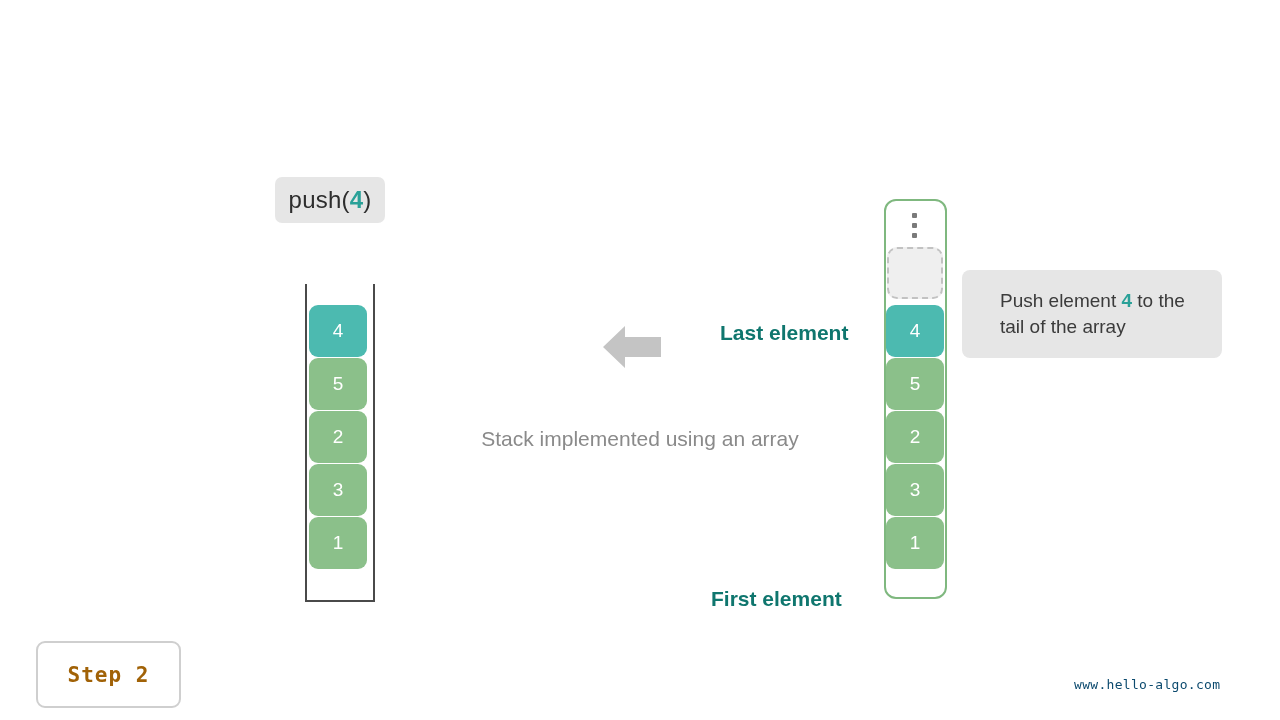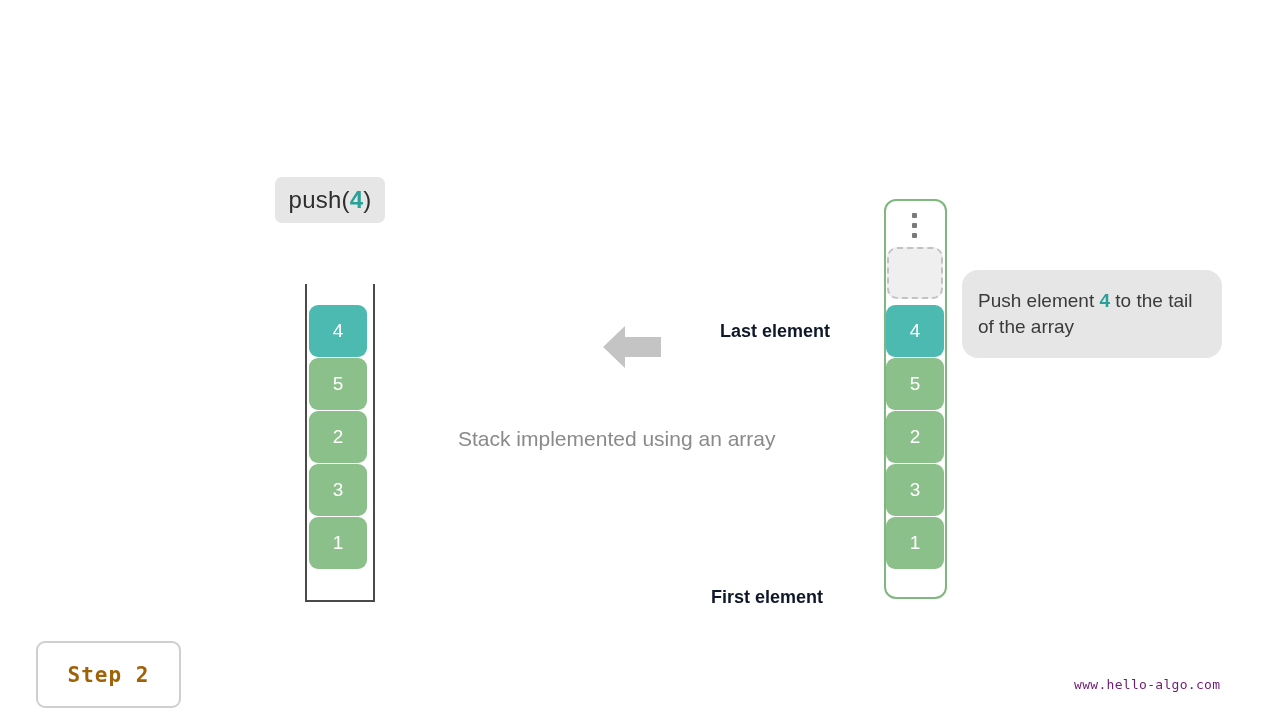--- a/index.html
+++ b/index.html
@@ -80,33 +80,34 @@
   
   .arrow-left {
     position: absolute;
     left: 603px;
     top: 318px;
     width: 58px;
     height: 58px;
   }
   .label-bold {
     position: absolute;
-    font-size: 18px;
-    font-weight: bold;
-    color: #0f172a;
+    font-size: 21px;
+    font-weight: bold;
+    color: #0f766e;
     white-space: nowrap;
   }
   #last-element-label { left: 720px; top: 321px; }
   #first-element-label { left: 711px; top: 587px; }
 
   .caption {
     position: absolute;
     left: 458px;
     top: 427px;
     width: 364px;
+    text-align: center;
     font-size: 21px;
     color: #8a8a8a;
     white-space: nowrap;
   }
 
   
   .array-container {
     position: absolute;
     left: 884px;
     top: 199px;
@@ -154,24 +155,24 @@
     gap: 1px;
   }
   .array-cells .cell { width: 58px; }
 
   
   .tooltip {
     position: absolute;
     left: 962px;
     top: 270px;
     width: 260px;
-    padding: 18px 28px 18px 16px;
+    padding: 18px 28px 18px 38px;
     box-sizing: border-box;
     background: #e6e6e6;
-    border-radius: 16px;
+    border-radius: 8px;
     font-size: 19px;
     line-height: 26px;
     color: #3b3b3b;
   }
   .tooltip .accent {
     color: #2aa198;
     font-weight: bold;
   }
 
   
@@ -194,21 +195,21 @@
     letter-spacing: 1px;
   }
 
   
   .watermark {
     position: absolute;
     left: 1074px;
     top: 677px;
     font-family: "DejaVu Sans Mono", monospace;
     font-size: 13px;
-    color: #701a75;
+    color: #0c4a6e;
     letter-spacing: 0.3px;
   }
 </style>
 </head>
 <body>
 
 <div id="stage">
 
   <div class="op-label">
     <span>push(</span><span class="accent">4</span><span>)</span>

